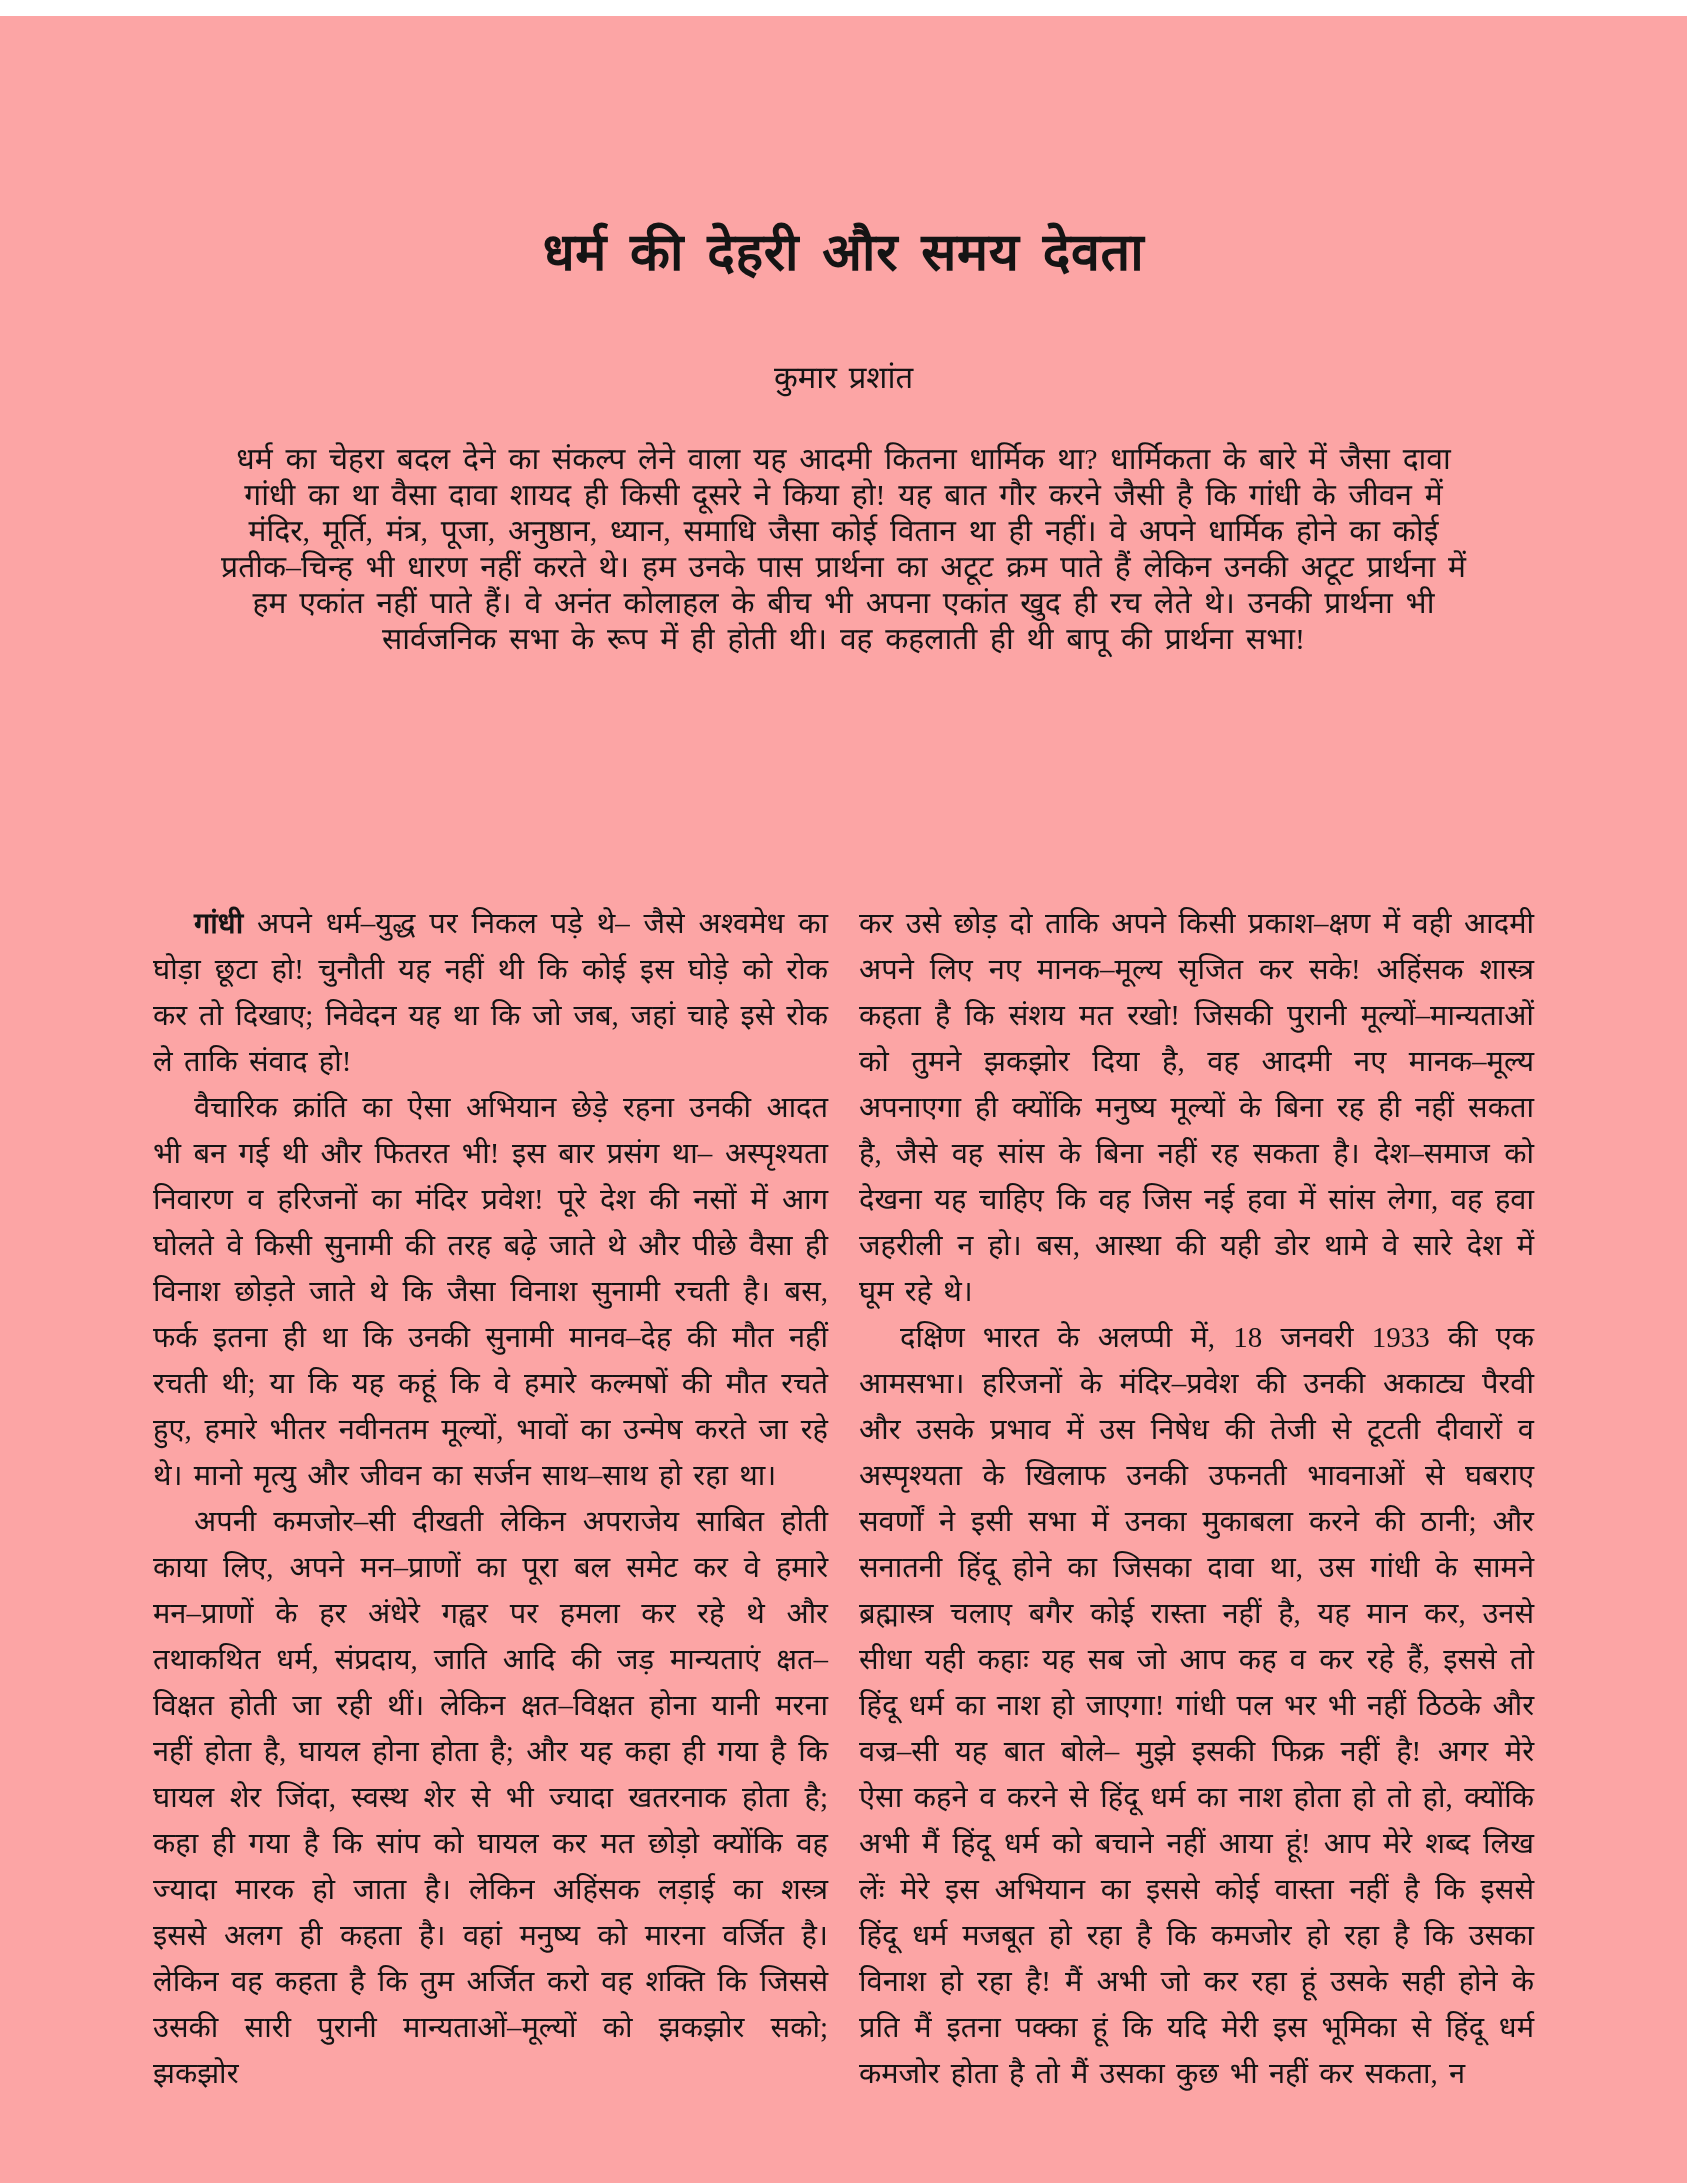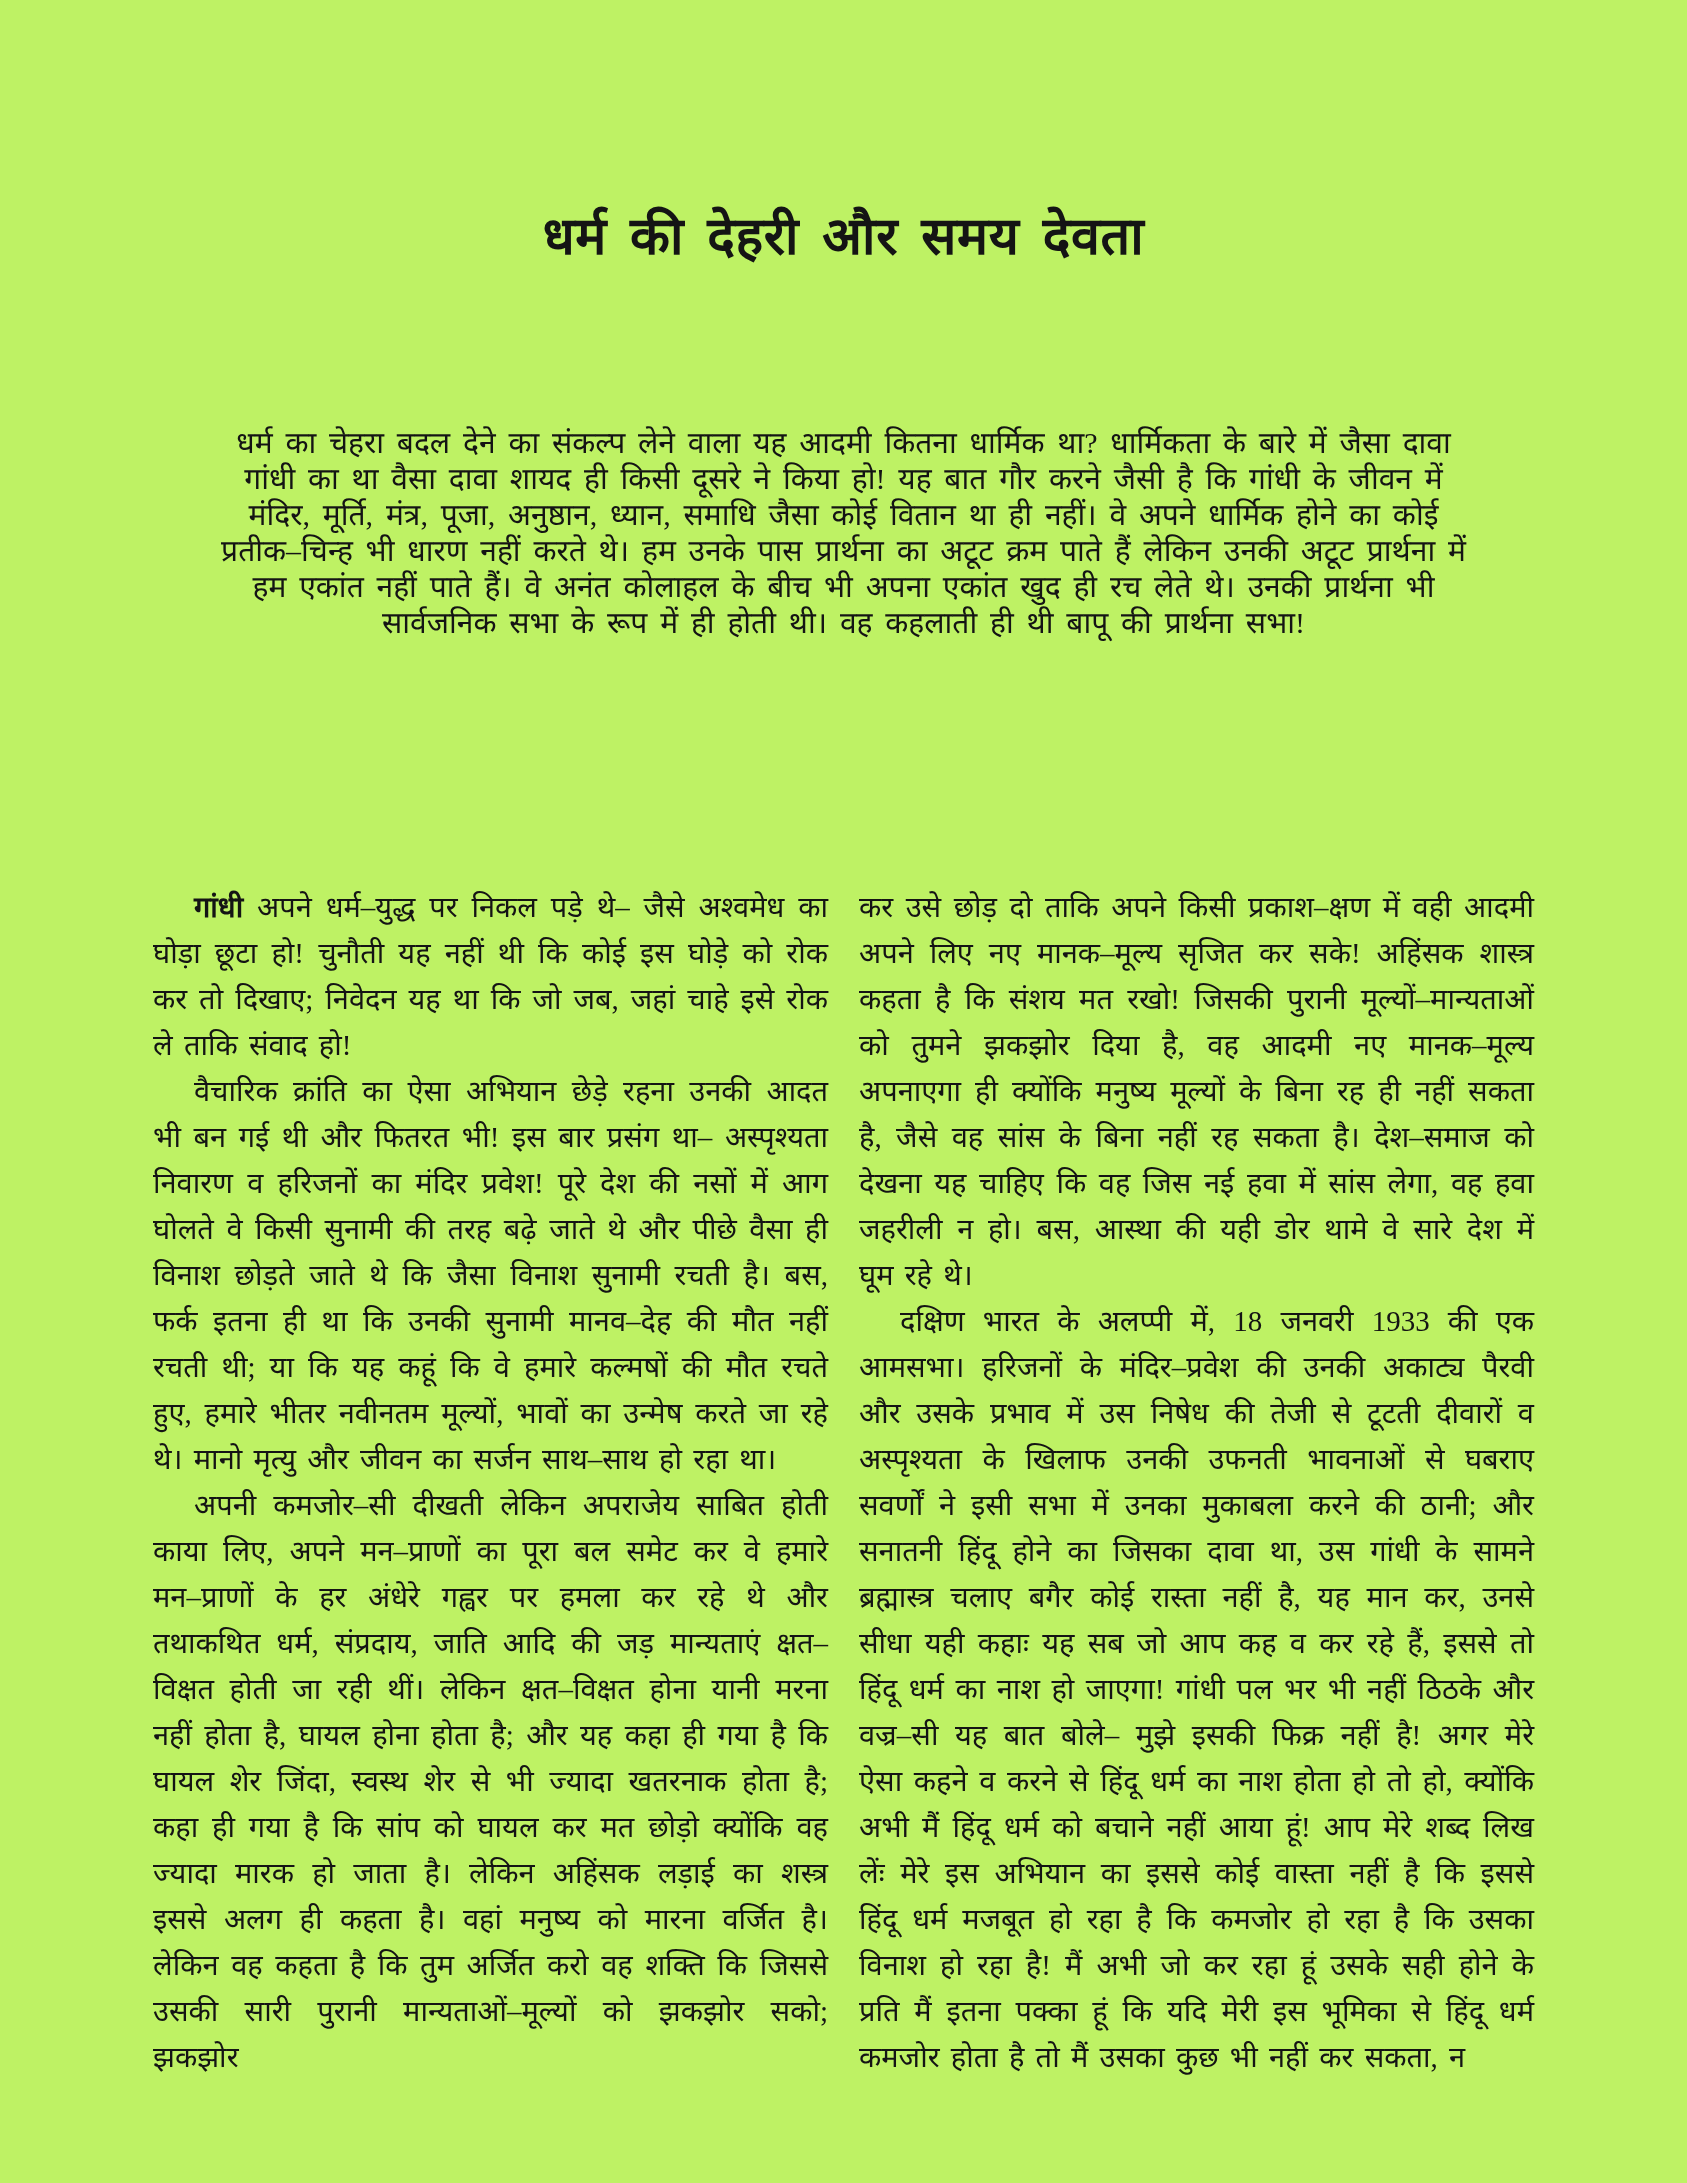--- a/index.html
+++ b/index.html
@@ -11,21 +11,22 @@
     width: 1687px;
     height: 2183px;
     position: relative;
     font-family: "Liberation Serif", "DejaVu Serif", serif;
     color: #141414;
     -webkit-font-smoothing: antialiased;
   }
   .page {
     position: absolute;
     inset: 0;
-    background: #bef264;
+    background: #fca5a5;
+    margin-top: 16px;
   }
   .title {
     position: absolute;
     top: 204px;
     left: 0;
     width: 100%;
     margin: 0;
     text-align: center;
     font-size: 52px;
     font-weight: 700;
@@ -81,20 +82,21 @@
     font-weight: 700;
   }
 </style>
 </head>
 <body>
 
 <div class="page">
 
   <h1 class="title">धर्म की देहरी और समय देवता</h1>
 
+  <div class="author">कुमार प्रशांत</div>
 
   <div class="intro">धर्म का चेहरा बदल देने का संकल्प लेने वाला यह आदमी कितना धार्मिक था? धार्मिकता के बारे में जैसा दावा गांधी का था वैसा दावा शायद ही किसी दूसरे ने किया हो! यह बात गौर करने जैसी है कि गांधी के जीवन में मंदिर, मूर्ति, मंत्र, पूजा, अनुष्ठान, ध्यान, समाधि जैसा कोई वितान था ही नहीं। वे अपने धार्मिक होने का कोई प्रतीक–चिन्ह भी धारण नहीं करते थे। हम उनके पास प्रार्थना का अटूट क्रम पाते हैं लेकिन उनकी अटूट प्रार्थना में हम एकांत नहीं पाते हैं। वे अनंत कोलाहल के बीच भी अपना एकांत खुद ही रच लेते थे। उनकी प्रार्थना भी सार्वजनिक सभा के रूप में ही होती थी। वह कहलाती ही थी बापू की प्रार्थना सभा!</div>
 
   <div class="columns">
 
     <div class="col">
       <p class="para indent"><span class="lead-bold">गांधी</span><span> अपने धर्म–युद्ध पर निकल पड़े थे– जैसे अश्वमेध का घोड़ा छूटा हो! चुनौती यह नहीं थी कि कोई इस घोड़े को रोक कर तो दिखाए; निवेदन यह था कि जो जब, जहां चाहे इसे रोक ले ताकि संवाद हो!</span></p>
       <p class="para indent">वैचारिक क्रांति का ऐसा अभियान छेड़े रहना उनकी आदत भी बन गई थी और फितरत भी! इस बार प्रसंग था– अस्पृश्यता निवारण व हरिजनों का मंदिर प्रवेश! पूरे देश की नसों में आग घोलते वे किसी सुनामी की तरह बढ़े जाते थे और पीछे वैसा ही विनाश छोड़ते जाते थे कि जैसा विनाश सुनामी रचती है। बस, फर्क इतना ही था कि उनकी सुनामी मानव–देह की मौत नहीं रचती थी; या कि यह कहूं कि वे हमारे कल्मषों की मौत रचते हुए, हमारे भीतर नवीनतम मूल्यों, भावों का उन्मेष करते जा रहे थे। मानो मृत्यु और जीवन का सर्जन साथ–साथ हो रहा था।</p>
       <p class="para indent">अपनी कमजोर–सी दीखती लेकिन अपराजेय साबित होती काया लिए, अपने मन–प्राणों का पूरा बल समेट कर वे हमारे मन–प्राणों के हर अंधेरे गह्वर पर हमला कर रहे थे और तथाकथित धर्म, संप्रदाय, जाति आदि की जड़ मान्यताएं क्षत–विक्षत होती जा रही थीं। लेकिन क्षत–विक्षत होना यानी मरना नहीं होता है, घायल होना होता है; और यह कहा ही गया है कि घायल शेर जिंदा, स्वस्थ शेर से भी ज्यादा खतरनाक होता है; कहा ही गया है कि सांप को घायल कर मत छोड़ो क्योंकि वह ज्यादा मारक हो जाता है। लेकिन अहिंसक लड़ाई का शस्त्र इससे अलग ही कहता है। वहां मनुष्य को मारना वर्जित है। लेकिन वह कहता है कि तुम अर्जित करो वह शक्ति कि जिससे उसकी सारी पुरानी मान्यताओं–मूल्यों को झकझोर सको; झकझोर</p>
     </div>

